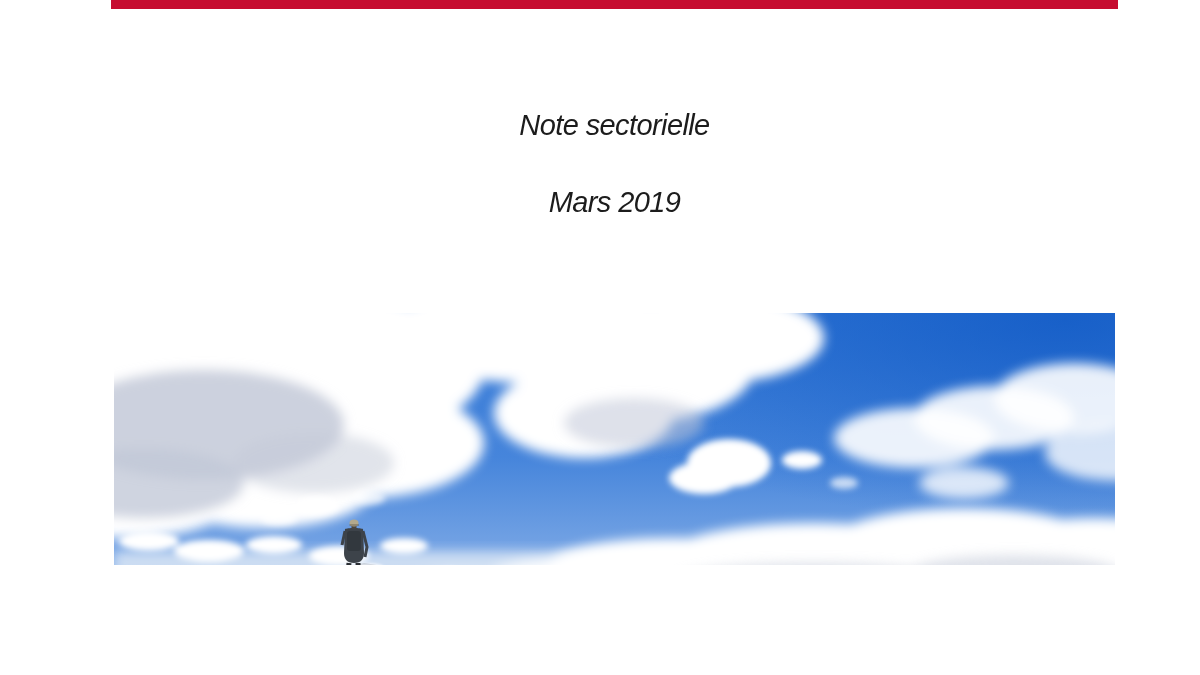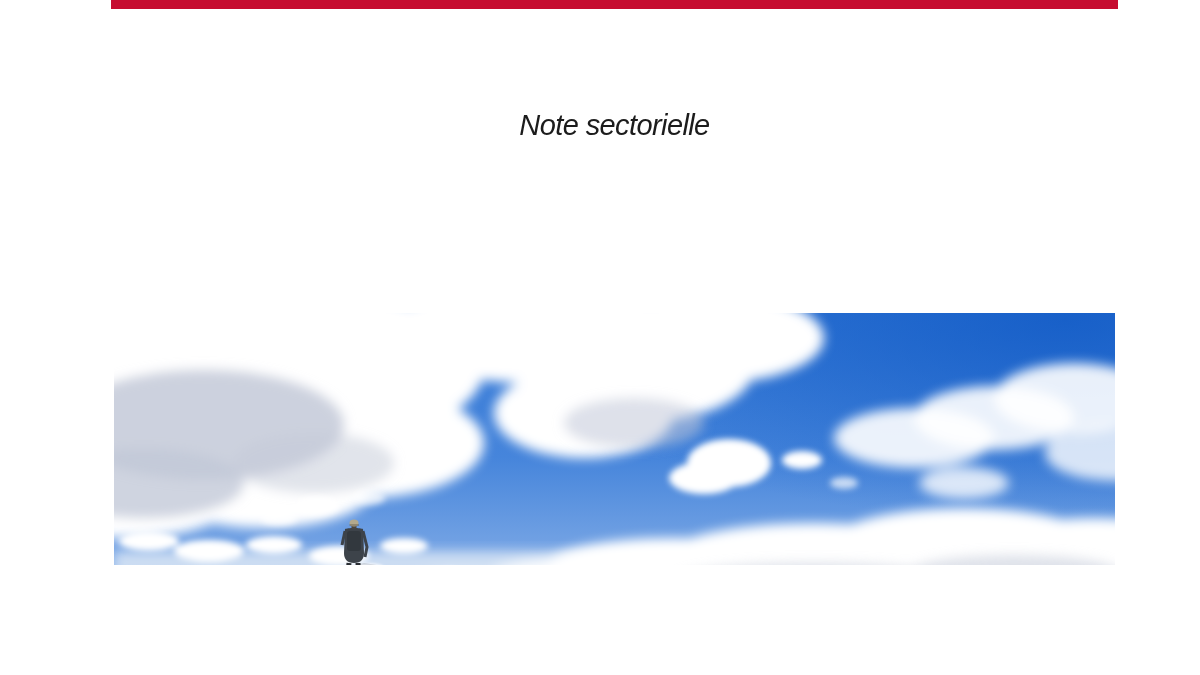--- a/index.html
+++ b/index.html
@@ -17,20 +17,21 @@
 </style>
 </head>
 <body>
 
 <div class="page">
 
   <div class="accent-bar" style="background-color: rgb(198, 12, 48);"></div>
 
   <p class="doc-title">Note sectorielle</p>
 
+  <p class="doc-subtitle">Mars 2019</p>
 
   <figure class="cover-photo" aria-label="Hiker seen from behind standing on a dark grassy rock outcrop overlooking the turquoise crater lake of a volcano caldera, ringed by steep green slopes and grey cliffs, under a bright blue sky with large white clouds">
     <svg width="1001" height="362" viewBox="0 0 1001 362" xmlns="http://www.w3.org/2000/svg">
       <defs>
         <linearGradient id="sky" x1="0" y1="0" x2="0" y2="1">
           <stop offset="0" stop-color="#3277d6"></stop>
           <stop offset="0.4" stop-color="#4685db"></stop>
           <stop offset="0.65" stop-color="#74a3e4"></stop>
           <stop offset="0.78" stop-color="#abc9ee"></stop>
           <stop offset="0.86" stop-color="#d9e7f7"></stop>

